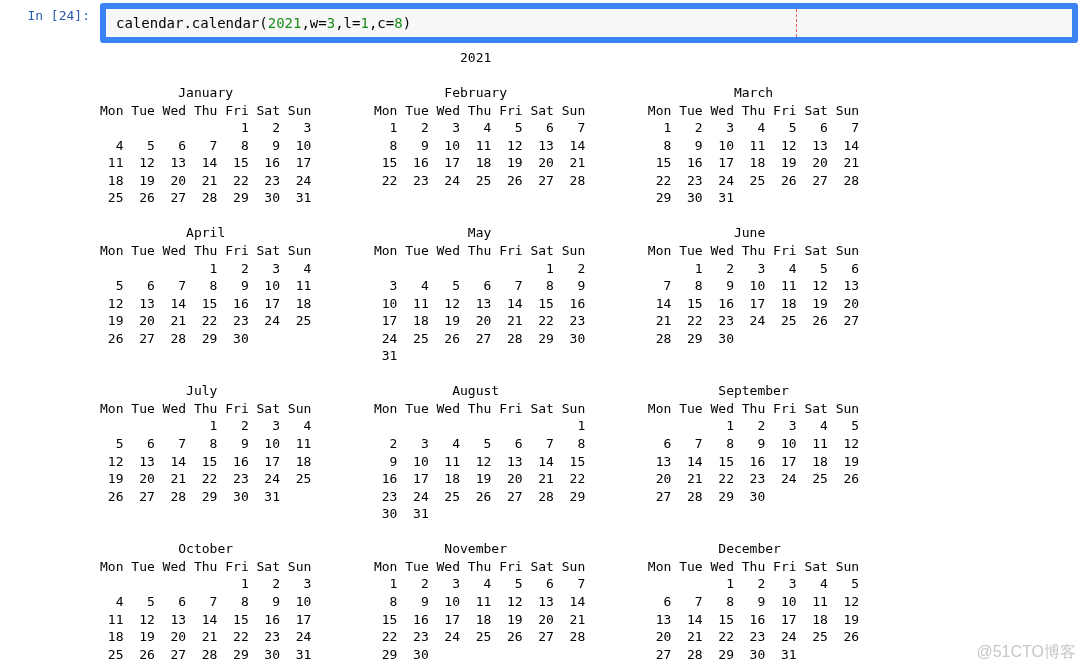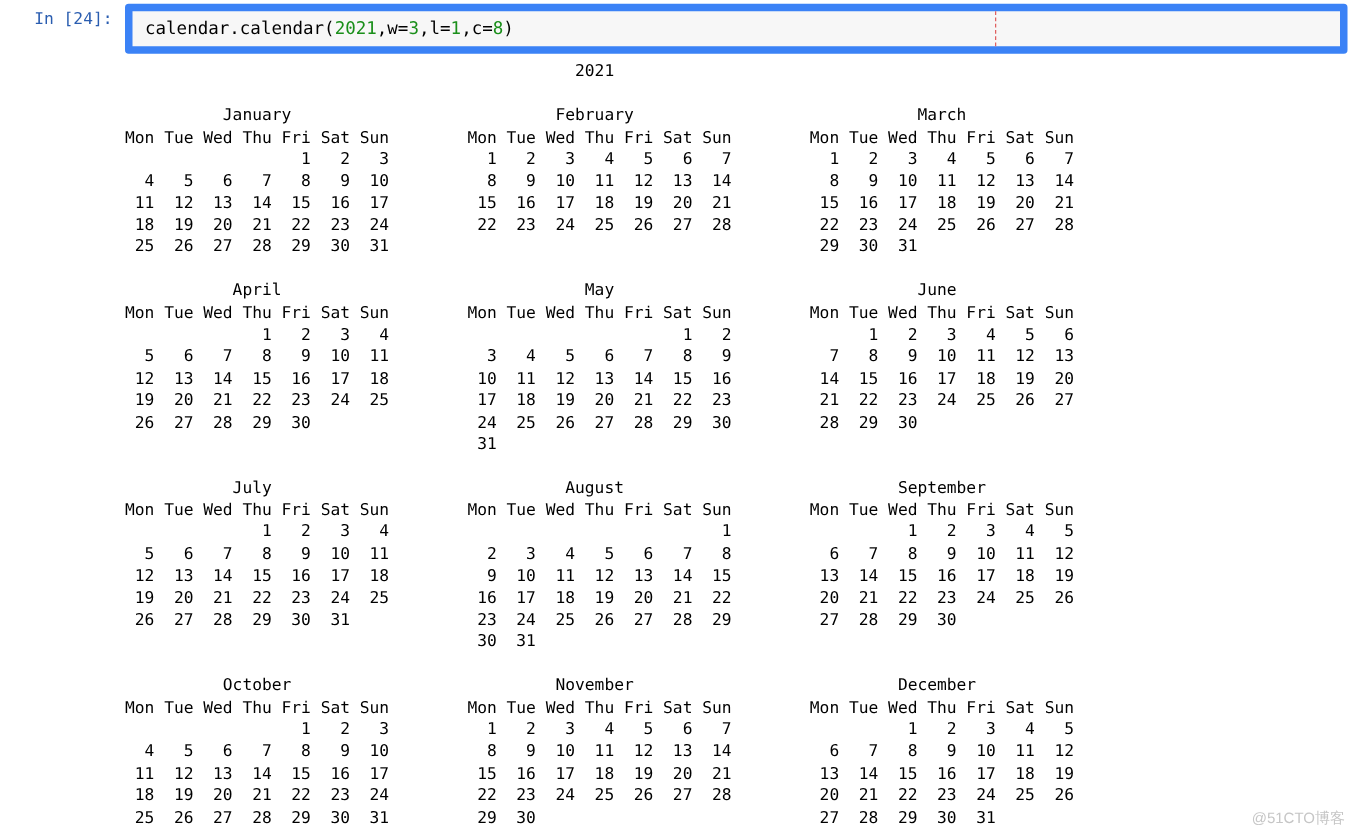--- a/index.html
+++ b/index.html
@@ -5,21 +5,21 @@
   html,body{margin:0;padding:0;background:#fff;font-family:Menlo,Consolas,"DejaVu Sans Mono",monospace;font-size:13px;color:#000;}
   .frame{width:1080px;height:665px;position:relative;overflow:hidden;}
   .cell{display:flex;align-items:flex-start;}
   .prompt{width:90px;flex:0 0 90px;text-align:right;padding:8px 10px 0 0;color:#2a5db0;font-family:inherit;}
   .code-box{flex:1;border:6px solid #3b82f6;background:#f7f7f7;border-radius:3px;padding:6px 10px;margin:3px 2px 0 0;position:relative;}
   .code-line{white-space:pre;font-size:14px;}
   .tok-id{color:#000;}
   .tok-num{color:#1a8f1a;}
   .ruler{position:absolute;top:0;bottom:0;border-left:1px dashed #e06060;}
   .output-area{padding:6px 0 0 100px;white-space:pre;line-height:1.35;font-size:13px;letter-spacing:0;}
-  .watermark{position:absolute;right:4px;bottom:2px;color:#c6c6c6;font-family:Arial,sans-serif;font-size:12px;}
+  .watermark{position:absolute;right:4px;bottom:2px;color:#c6c6c6;font-family:Arial,sans-serif;font-size:16px;}
 </style>
 </head>
 <body>
 
 <div class="frame">
   <div class="cell">
     <div class="prompt">In [24]:</div>
     <div class="code-box">
       <div class="code-line"><span class="tok-id">calendar.calendar(</span><span class="tok-num">2021</span><span class="tok-id">,w=</span><span class="tok-num">3</span><span class="tok-id">,l=</span><span class="tok-num">1</span><span class="tok-id">,c=</span><span class="tok-num">8</span><span class="tok-id">)</span></div>
       <div class="ruler" style="left:690px"></div>

